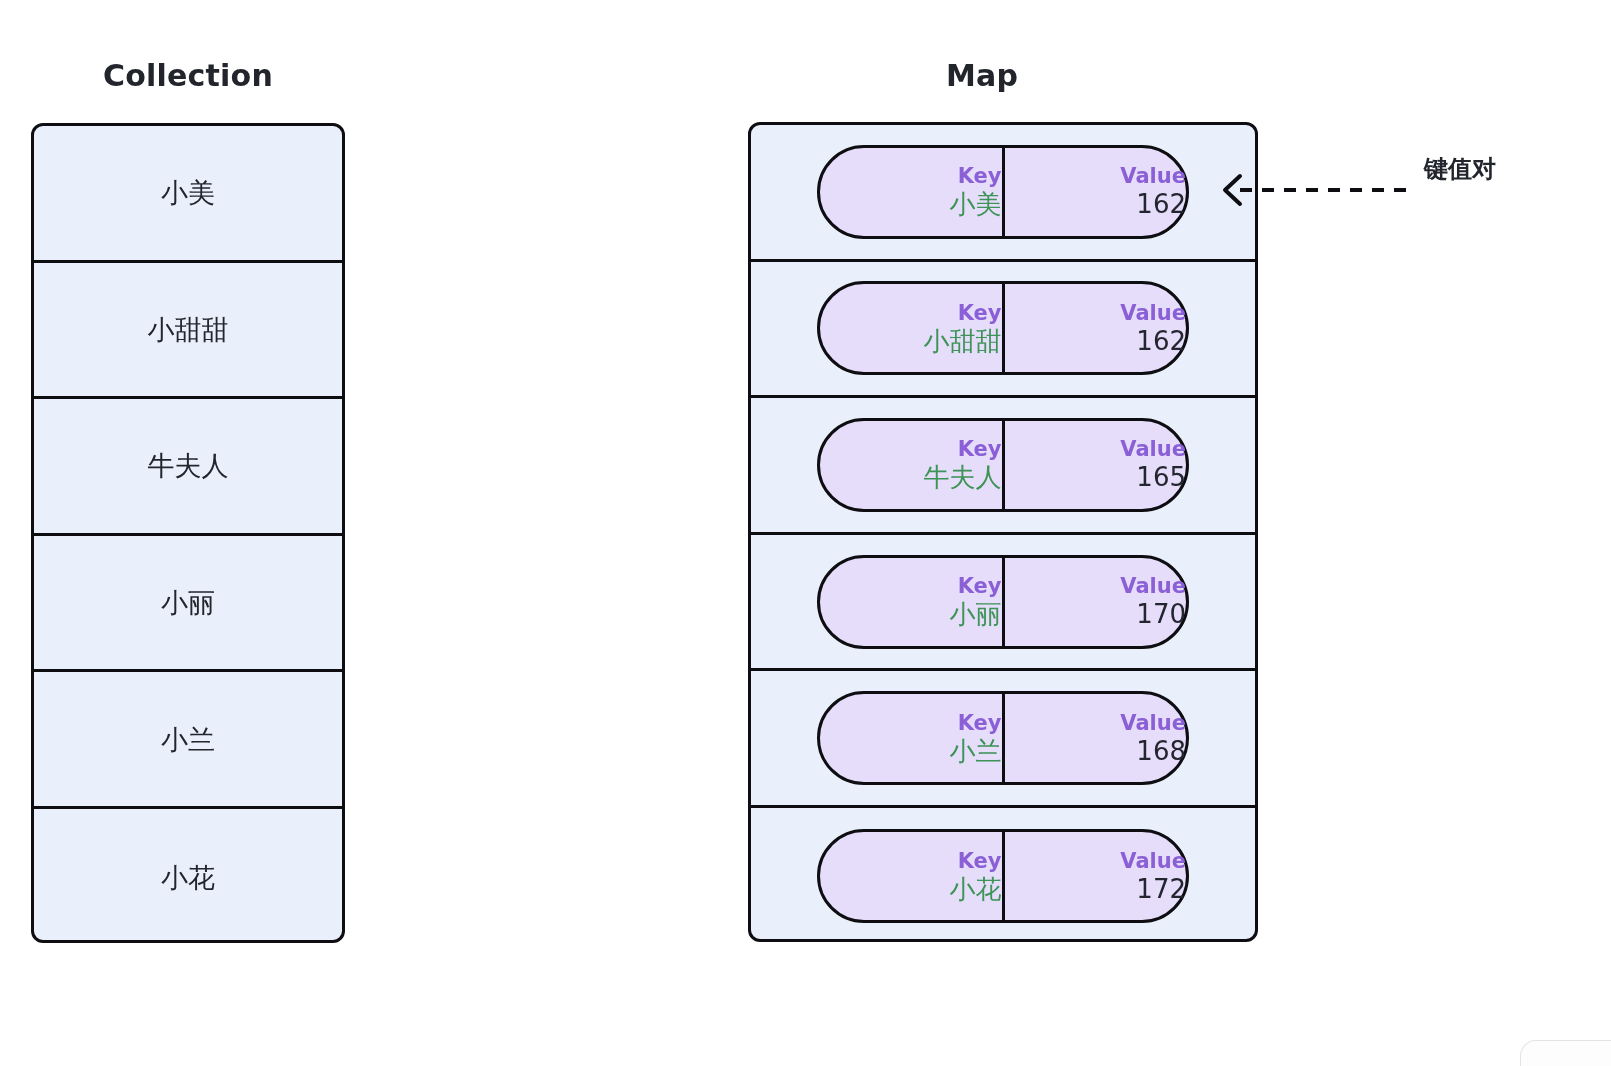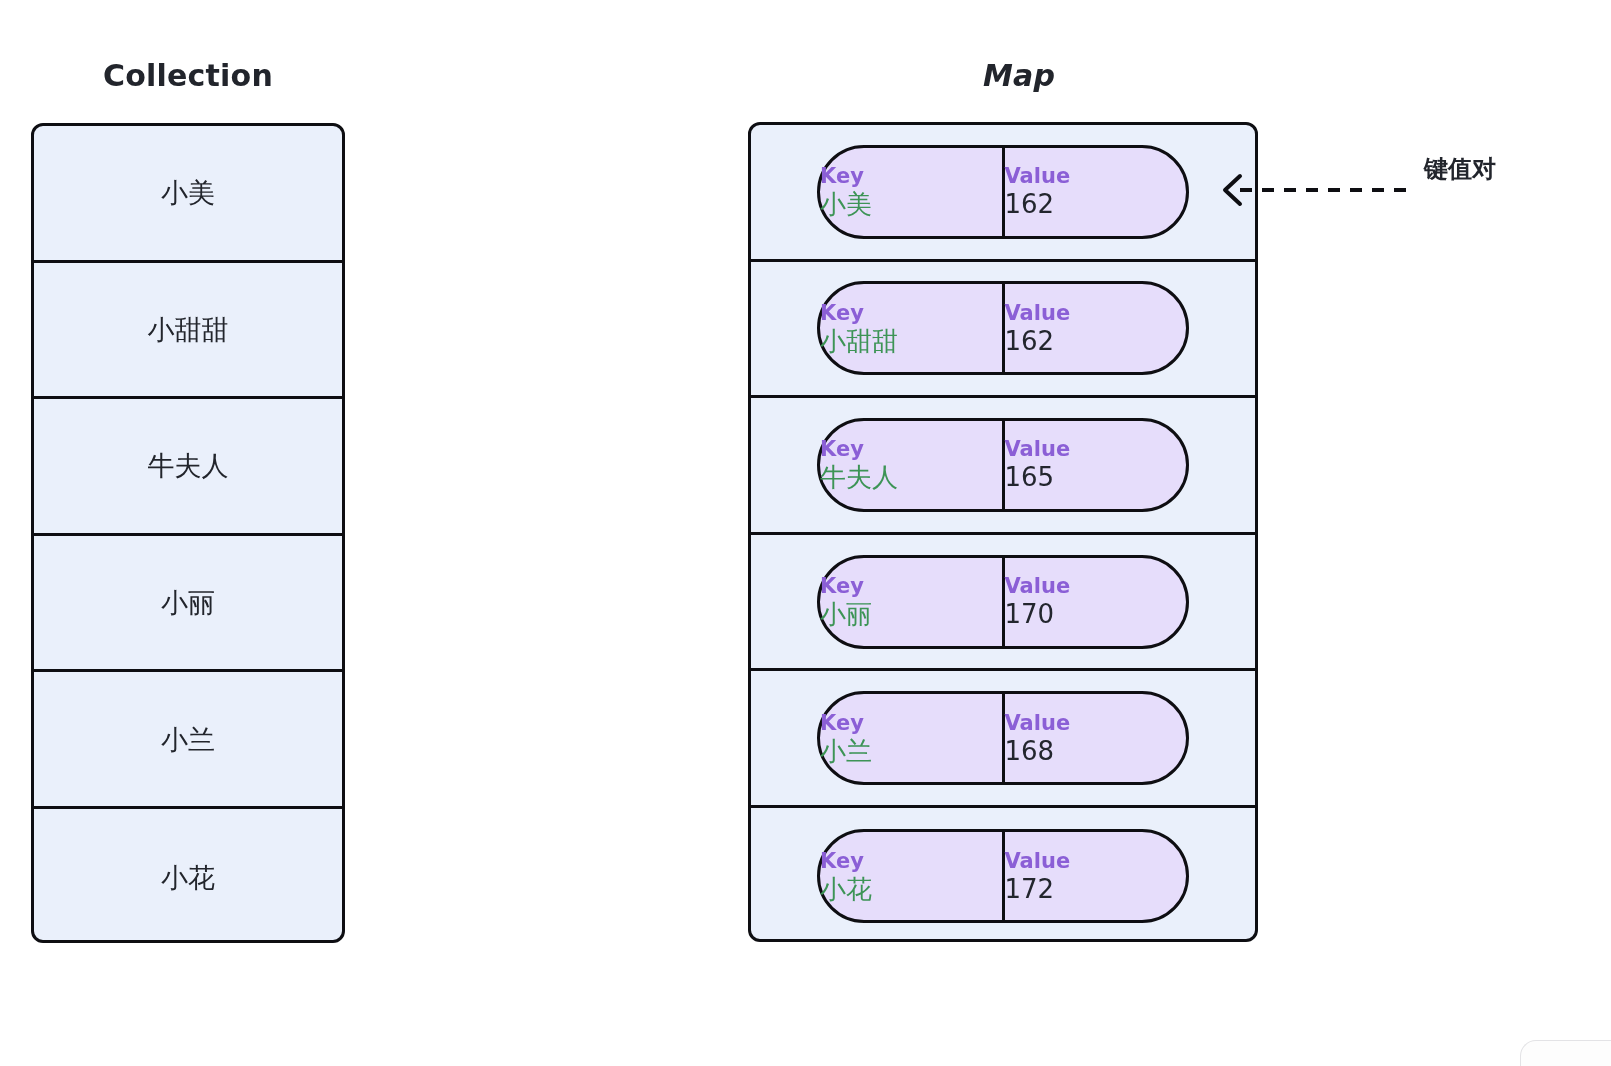--- a/index.html
+++ b/index.html
@@ -44,24 +44,23 @@
     text-align: center;
     white-space: nowrap;
     margin-top: 8px;
   }
   #title-collection {
     left: 31px;
     top: 50px;
     width: 314px;
   }
   #title-map {
-    left: 764px;
+    left: 727px;
     top: 50px;
     width: 510px;
-    font-style: italic;
   }
 
   
   .collection-box {
     position: absolute;
     left: 31px;
     top: 123px;
     width: 314px;
     height: 820px;
     box-sizing: border-box;
@@ -120,21 +119,21 @@
     background: #e6ddfb;
     border: 3px solid #0e0e12;
     border-radius: 47px;
     display: flex;
     align-items: stretch;
   }
   .entry-half {
     flex: 1 1 50%;
     display: flex;
     flex-direction: column;
-    align-items: flex-start;
+    align-items: flex-end;
     justify-content: center;
     gap: 4px;
   }
   .entry-half.key-half {
     border-right: 3px solid #0e0e12;
   }
   .entry-caption {
     font-size: 21px;
     font-weight: bold;
     color: #8b5fd6;

